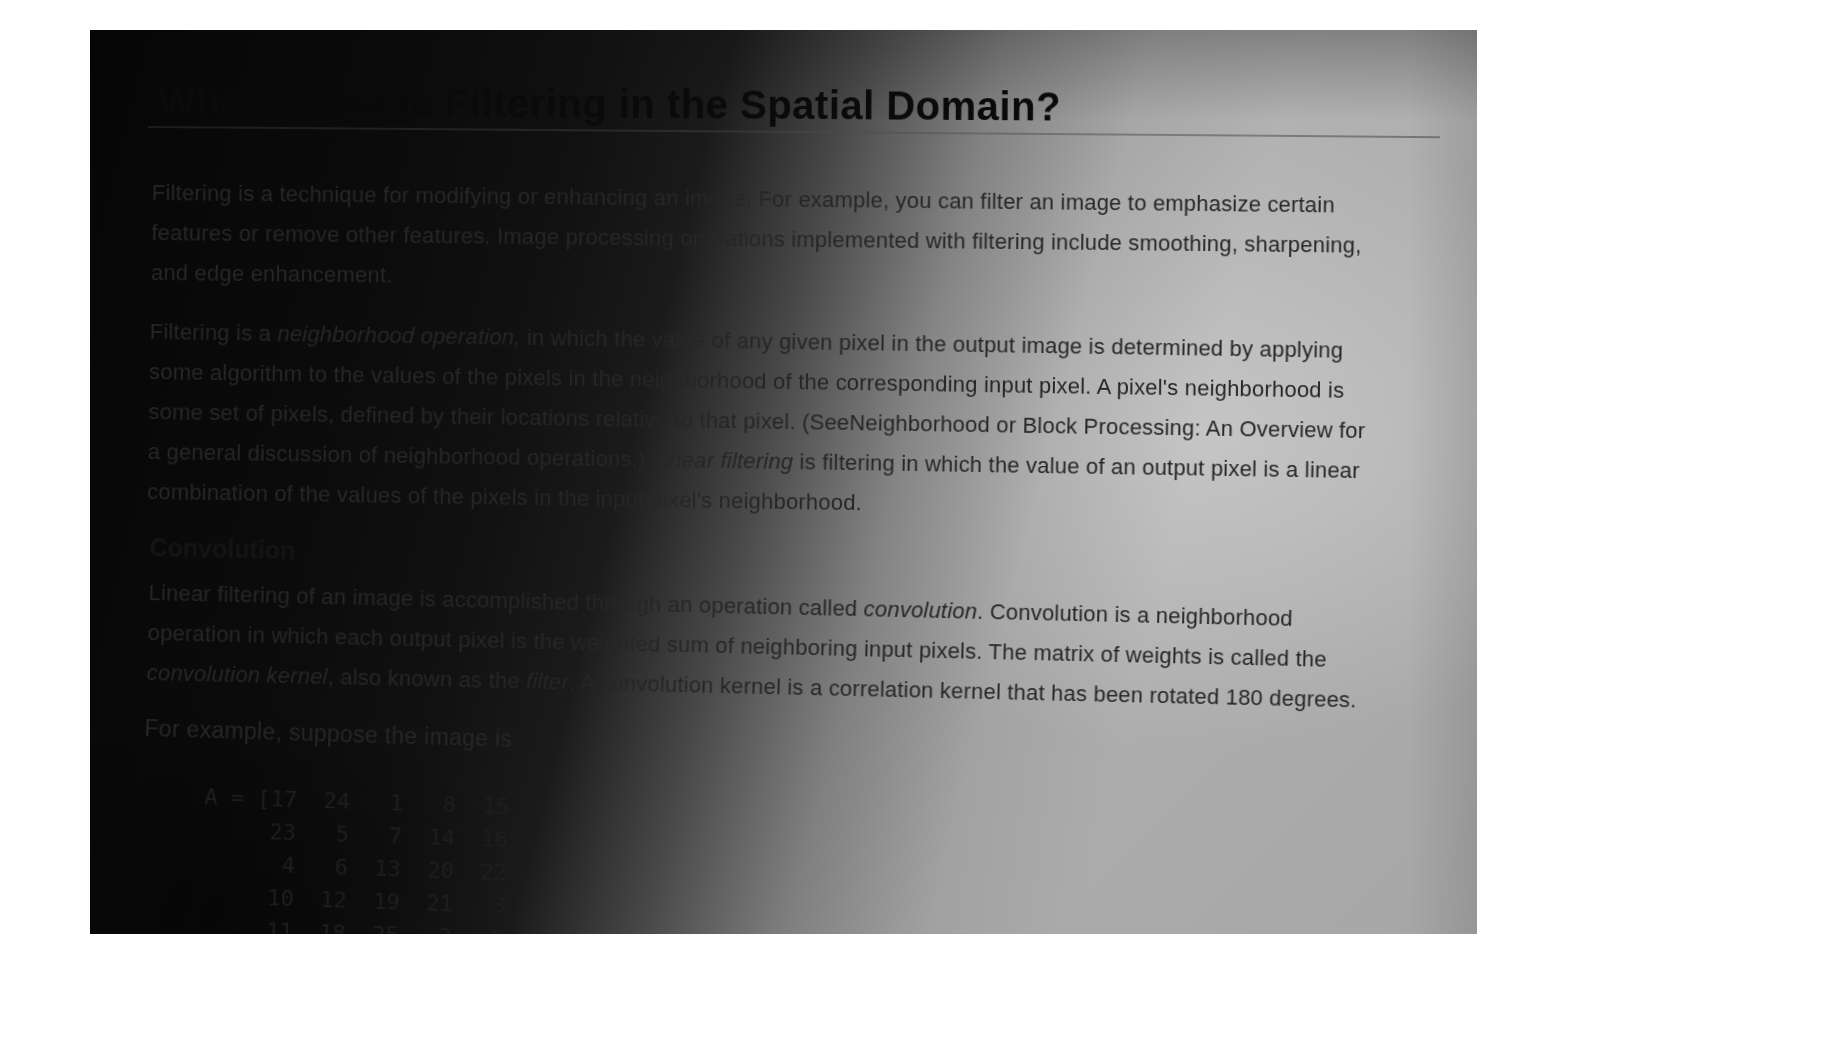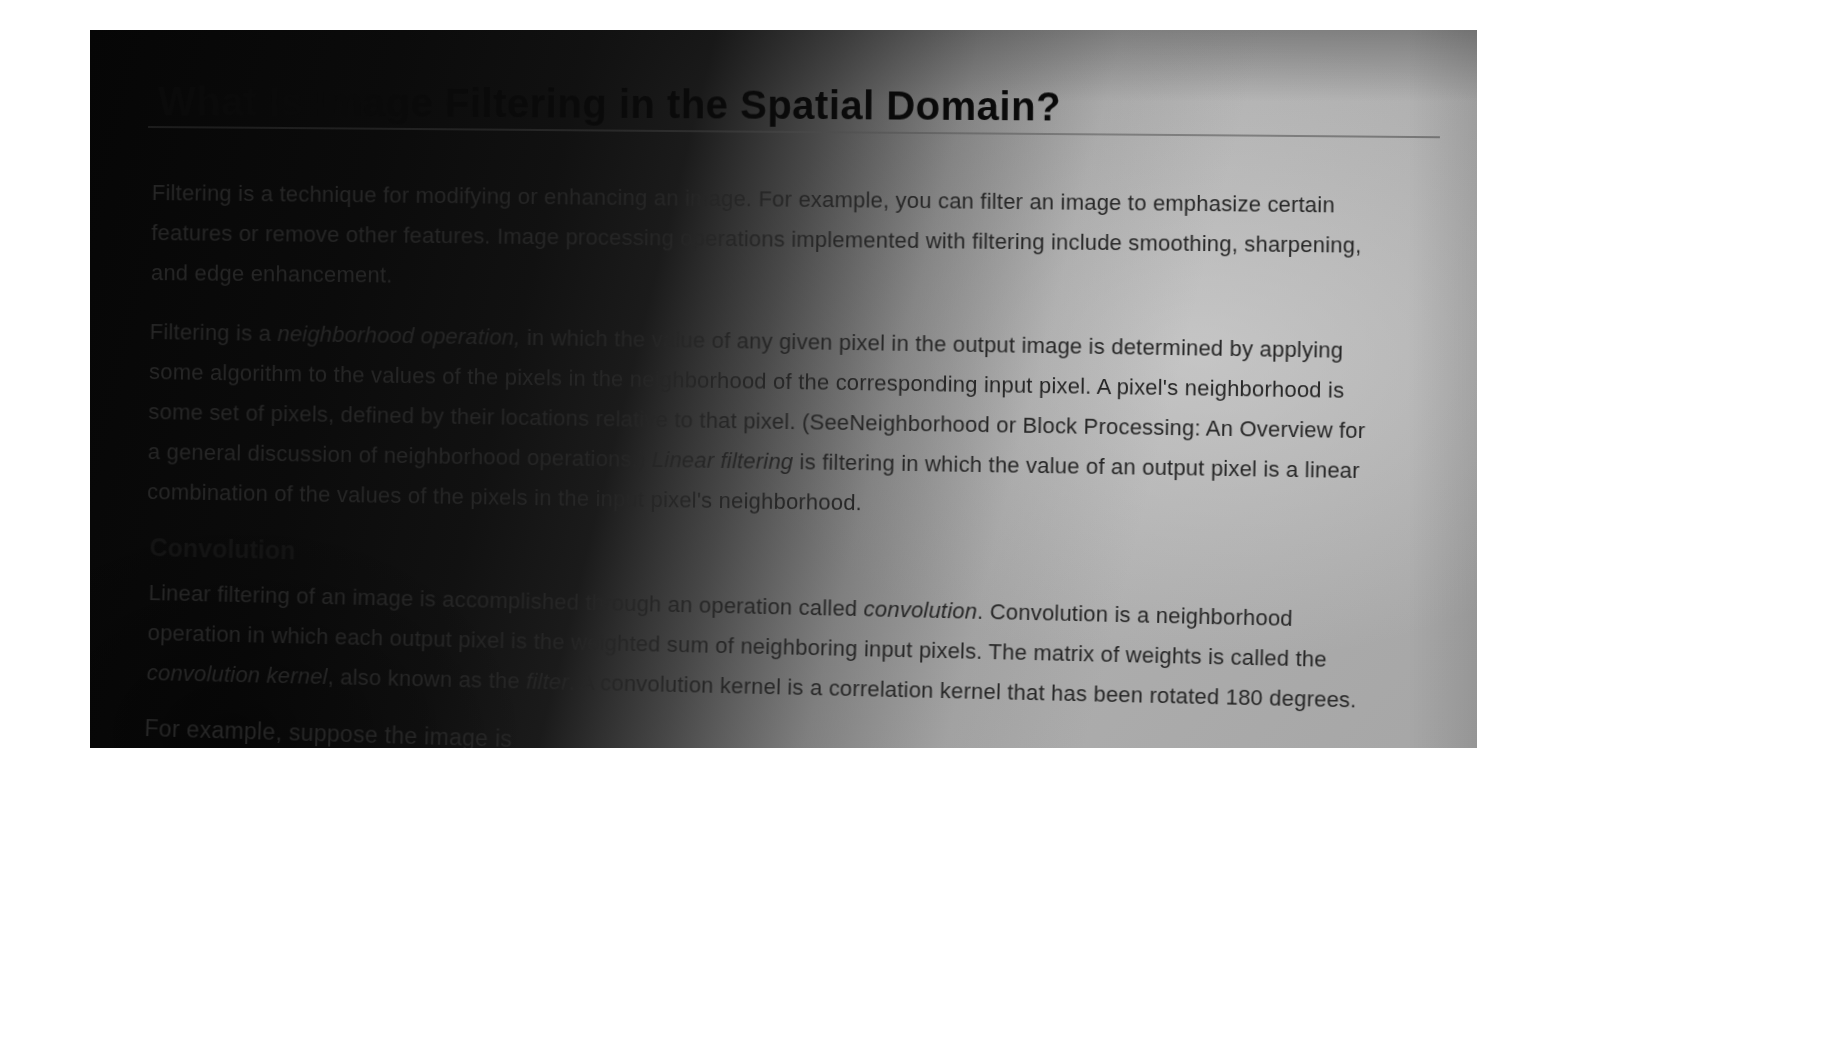--- a/index.html
+++ b/index.html
@@ -5,21 +5,21 @@
   html, body {
     margin: 0; padding: 0;
     width: 1848px; height: 1048px;
     background: #ffffff;
     overflow: hidden;
     font-family: "Liberation Sans", sans-serif;
   }
   .photo {
     position: absolute;
     left: 90px; top: 30px;
-    width: 1387px; height: 718px;
+    width: 1387px; height: 904px;
     overflow: hidden;
     background:
       linear-gradient(to left, rgba(0,0,0,0.10), rgba(0,0,0,0) 5%),
       radial-gradient(ellipse 430px 320px at 10% 98%, rgba(0,0,0,0.45), rgba(0,0,0,0) 70%),
       linear-gradient(104deg,
         #060606 0%, #0b0b0b 20%, #111111 32%,
         rgba(17,17,17,0.94) 40%, rgba(30,30,30,0.72) 48%,
         rgba(60,60,60,0.42) 57%, rgba(110,110,110,0.18) 66%,
         rgba(160,160,160,0) 75%),
       linear-gradient(to bottom, rgba(0,0,0,0.28), rgba(0,0,0,0) 10%),

